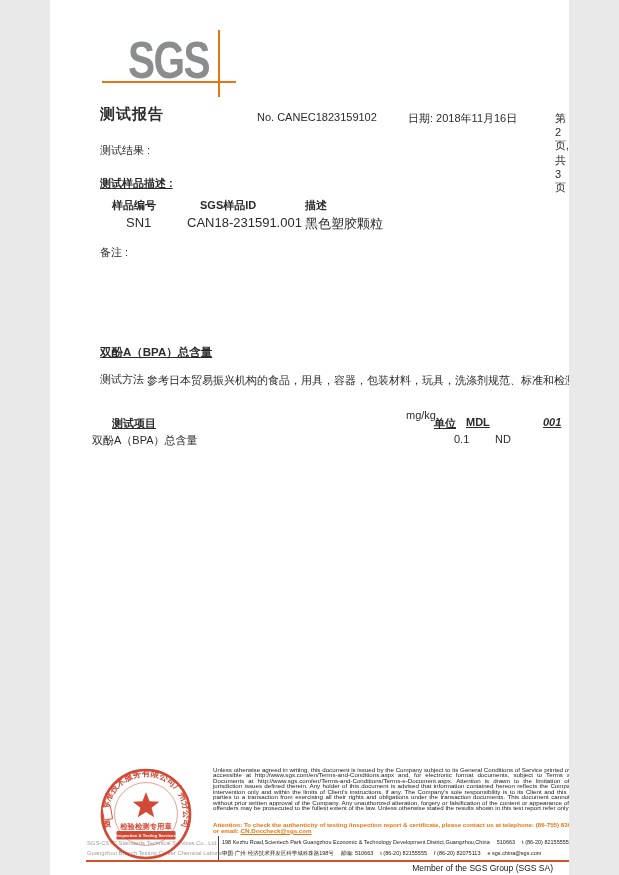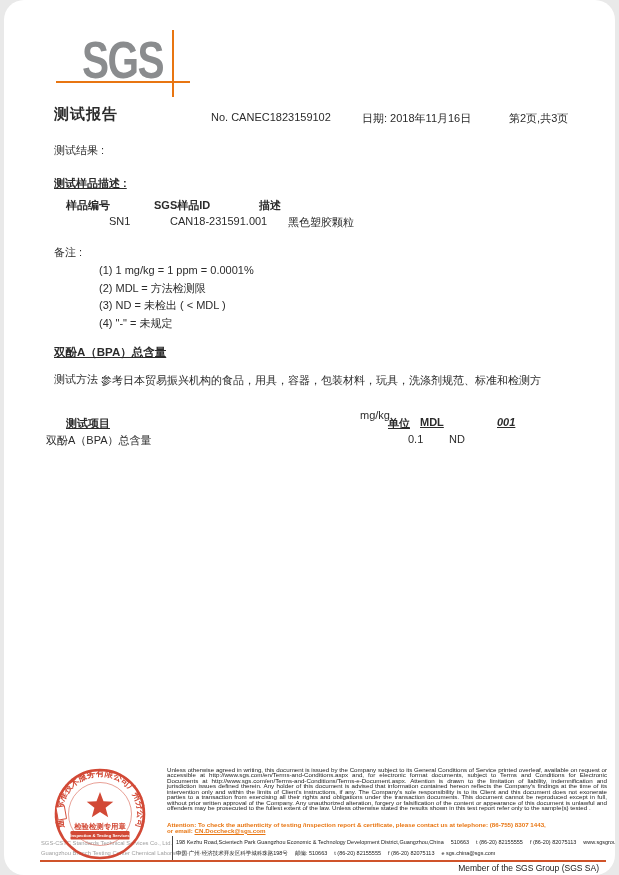--- a/index.html
+++ b/index.html
@@ -1,36 +1,36 @@
 <!DOCTYPE html>
 <html><head>
 <meta charset="utf-8">
 <style>
   * { margin:0; padding:0; box-sizing:border-box; }
   html,body { background:#e9e9e9; }
   #page {
-    position:relative; width:611px; height:875px; background:#ffffff;
+    position:relative; width:519px; height:875px; background:#ffffff;
     font-family:"Liberation Sans","DejaVu Sans",sans-serif; color:#2b2b2b;
-    margin:0 auto; overflow:hidden;border-radius:20px;
+    margin:0 auto; overflow:hidden;
   }
   .abs { position:absolute; }
   .logo-text {
     left:78px; top:36px; font-size:52px; line-height:48px; font-weight:900;
     color:#8a8c8e; letter-spacing:-2px; transform:scaleX(0.78); transform-origin:left top;
   }
   .logo-vline { left:168px; top:30px; width:2px; height:67px; background:#e87511; }
   .logo-hline { left:52px; top:81px; width:134px; height:2px; background:#e87511; }
   .doc-title { left:50px; top:105px; font-size:15px; font-weight:bold; letter-spacing:1px; }
   .report-no { left:207px; top:111px; font-size:11px; }
   .date-label { left:358px; top:111px; font-size:11px; }
   .page-info { left:505px; top:111px; font-size:11px; }
   .results-label { left:50px; top:143px; font-size:11px; }
   .sample-desc-label { left:50px; top:176px; font-size:11px; font-weight:bold; text-decoration:underline; }
   .st-h { font-size:11px; font-weight:bold; }
-  .st-v { font-size:11px;margin-left:29px; }
+  .st-v { font-size:13px; }
   .notes-label { left:50px; top:245px; font-size:11px; }
   .notes-list { left:95px; top:262px; font-size:11px; line-height:17.5px; }
   .bpa-title { left:50px; top:345px; font-size:11.5px; font-weight:bold; text-decoration:underline; }
   .method-label { left:50px; top:372px; font-size:11px;text-align:center; }
   .method-text { left:97px; top:371px; width:460px; font-size:11px; line-height:18px; }
   .rt-h { font-size:11px; font-weight:bold; text-decoration:underline;margin-left:14px; }
   .rt-h-it { font-style:italic;padding-left:36px; }
   .rt-v { font-size:11px; }
   .legal {
     left:163px; top:767px; width:440px; font-size:6.2px; line-height:5.45px;
@@ -66,26 +66,20 @@
   <div class="abs sample-desc-label">测试样品描述 :</div>
 
   <div class="abs st-h" style="left:62px; top:198px;">样品编号</div>
   <div class="abs st-h" style="left:150px; top:198px;">SGS样品ID</div>
   <div class="abs st-h" style="left:255px; top:198px;">描述</div>
   <div class="abs st-v" style="left:76px; top:215px;">SN1</div>
   <div class="abs st-v" style="left:137px; top:215px;">CAN18-231591.001</div>
   <div class="abs st-v" style="left:255px; top:215px;">黑色塑胶颗粒</div>
 
   <div class="abs notes-label">备注 :</div>
-  <div class="abs notes-list">
-    <div>(1) 1 mg/kg = 1 ppm = 0.0001%</div>
-    <div>(2) MDL = 方法检测限</div>
-    <div>(3) ND = 未检出 ( &lt; MDL )</div>
-    <div>(4) "-" = 未规定</div>
-  </div>
 
   <div class="abs bpa-title">双酚A（BPA）总含量</div>
   <div class="abs method-label">测试方法 :</div>
   <div class="abs method-text">
     <div>参考日本贸易振兴机构的食品，用具，容器，包装材料，玩具，洗涤剂规范、标准和检测方</div>
   </div>
 
   <div class="abs rt-h" style="left:48px; top:416px;">测试项目</div>
   <div class="abs rt-h" style="left:370px; top:416px;">单位</div>
   <div class="abs rt-h" style="left:402px; top:416px;">MDL</div>

